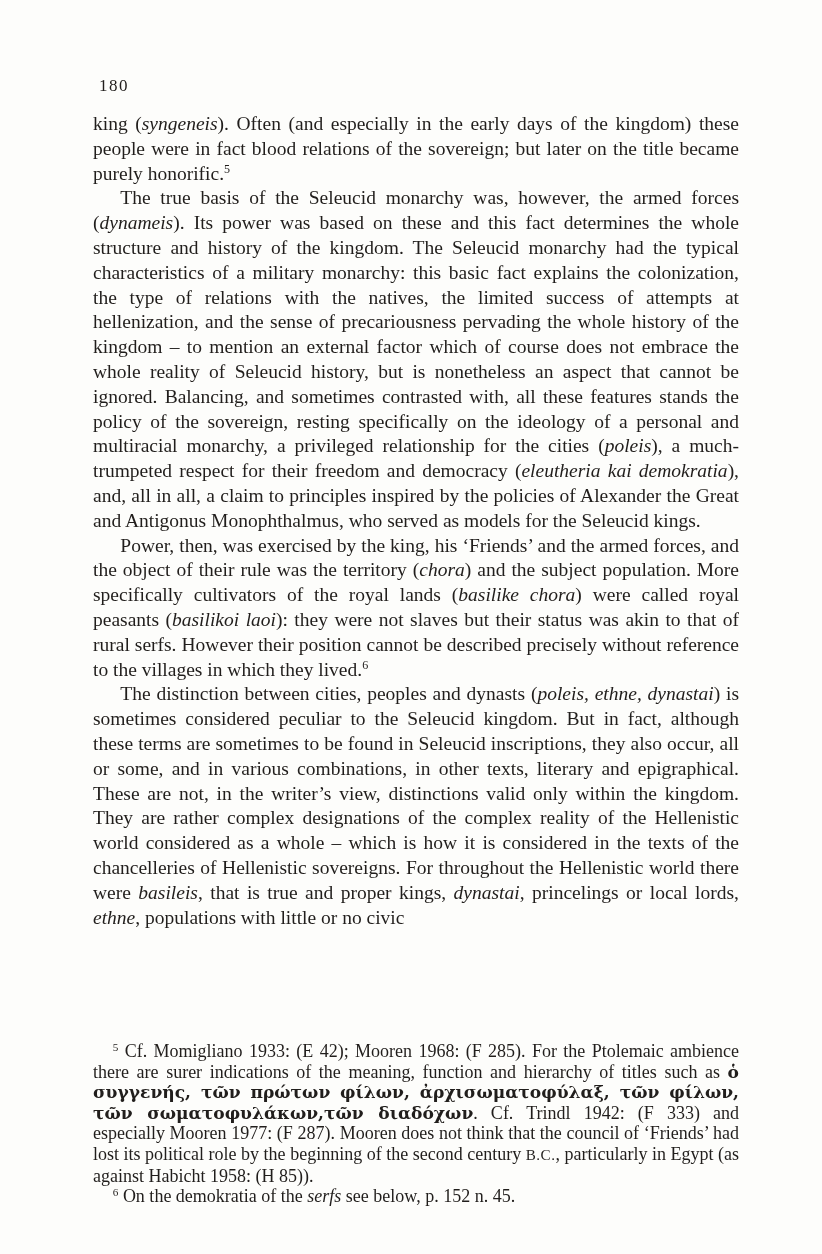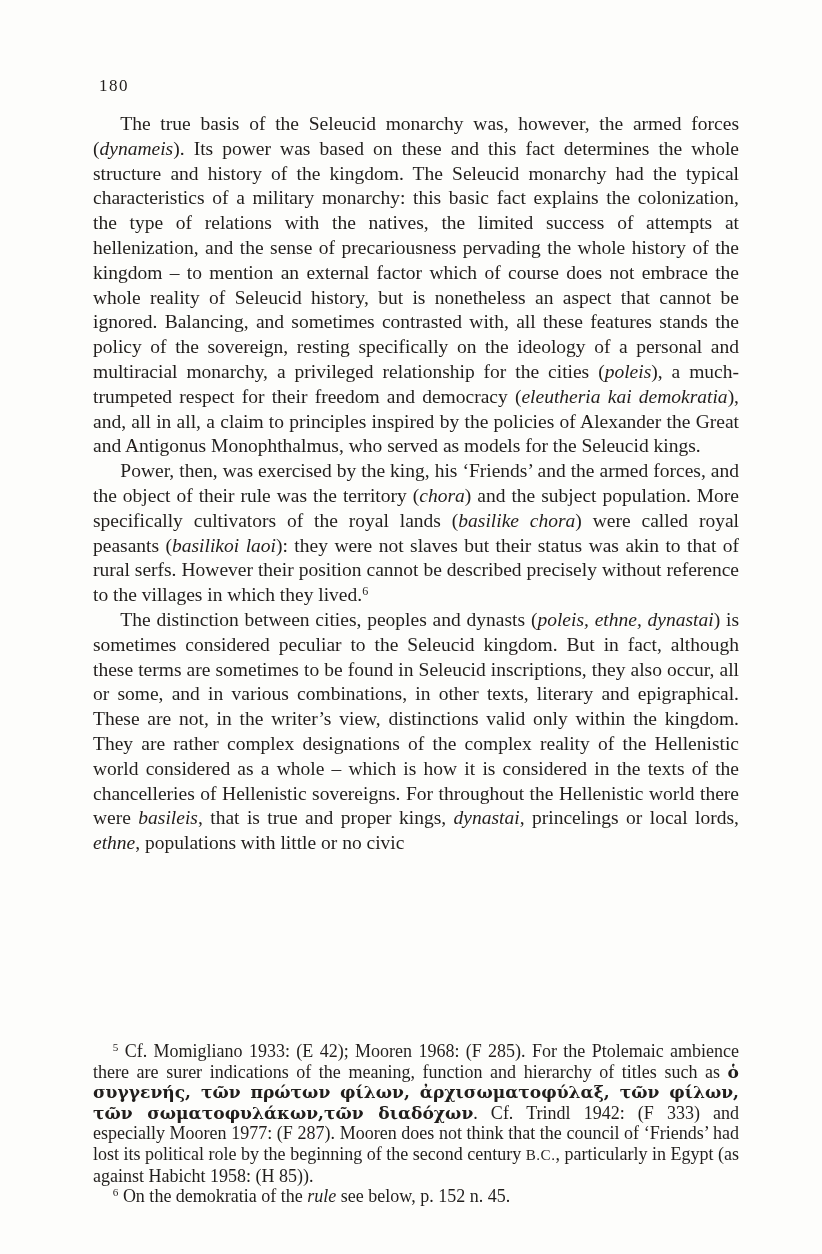--- a/index.html
+++ b/index.html
@@ -92,22 +92,23 @@
 </style>
 </head>
 <body>
 
 <div class="page" style="--paper: #fdfdfb; --ink: #211e1c;">
   <div class="running-head">
     <span class="page-number">180</span>
   </div>
 
   <div class="body-text">
+      <p class="para"><span>king (</span><span class="it">syngeneis</span><span>). Often (and especially in the early days of the kingdom) these people were in fact blood relations of the sovereign; but later on the title became purely honorific.</span><span class="sup">5</span></p>
       <p class="para indent"><span>The true basis of the Seleucid monarchy was, however, the armed forces (</span><span class="it">dynameis</span><span>). Its power was based on these and this fact determines the whole structure and history of the kingdom. The Seleucid monarchy had the typical characteristics of a military monarchy: this basic fact explains the colonization, the type of relations with the natives, the limited success of attempts at hellenization, and the sense of precariousness pervading the whole history of the kingdom – to mention an external factor which of course does not embrace the whole reality of Seleucid history, but is nonetheless an aspect that cannot be ignored. Balancing, and sometimes contrasted with, all these features stands the policy of the sovereign, resting specifically on the ideology of a personal and multiracial monarchy, a privileged relationship for the cities (</span><span class="it">poleis</span><span>), a much-trumpeted respect for their freedom and democracy (</span><span class="it">eleutheria kai demokratia</span><span>), and, all in all, a claim to principles inspired by the policies of Alexander the Great and Antigonus Monophthalmus, who served as models for the Seleucid kings.</span></p>
       <p class="para indent"><span>Power, then, was exercised by the king, his ‘Friends’ and the armed forces, and the object of their rule was the territory (</span><span class="it">chora</span><span>) and the subject population. More specifically cultivators of the royal lands (</span><span class="it">basilike chora</span><span>) were called royal peasants (</span><span class="it">basilikoi laoi</span><span>): they were not slaves but their status was akin to that of rural serfs. However their position cannot be described precisely without reference to the villages in which they lived.</span><span class="sup">6</span></p>
       <p class="para indent"><span>The distinction between cities, peoples and dynasts (</span><span class="it">poleis, ethne, dynastai</span><span>) is sometimes considered peculiar to the Seleucid kingdom. But in fact, although these terms are sometimes to be found in Seleucid inscriptions, they also occur, all or some, and in various combinations, in other texts, literary and epigraphical. These are not, in the writer’s view, distinctions valid only within the kingdom. They are rather complex designations of the complex reality of the Hellenistic world considered as a whole – which is how it is considered in the texts of the chancelleries of Hellenistic sovereigns. For throughout the Hellenistic world there were </span><span class="it">basileis</span><span>, that is true and proper kings, </span><span class="it">dynastai</span><span>, princelings or local lords, </span><span class="it">ethne</span><span>, populations with little or no civic</span></p>
     </div>
 
   <div class="footnotes">
       <p class="footnote"><span class="sup">5</span><span> Cf. Momigliano 1933: (E 42); Mooren 1968: (F 285). For the Ptolemaic ambience there are surer indications of the meaning, function and hierarchy of titles such as </span><span class="greek">ὁ συγγενής, τῶν πρώτων φίλων, ἀρχισωματοφύλαξ, τῶν φίλων, τῶν σωματοφυλάκων,τῶν διαδόχων</span><span>. Cf. Trindl 1942: (F 333) and especially Mooren 1977: (F 287). Mooren does not think that the council of ‘Friends’ had lost its political role by the beginning of the second century </span><span class="sc">B.C.</span><span>, particularly in Egypt (as against Habicht 1958: (H 85)).</span></p>
-      <p class="footnote"><span class="sup">6</span><span> On the demokratia of the </span><span class="it">rule</span><span> see below, p. 152 n. 45.</span></p>
+      <p class="footnote"><span class="sup">6</span><span> On the demokratia of the </span><span class="it">serfs</span><span> see below, p. 152 n. 45.</span></p>
     </div>
 </div>
 
 </body></html>

